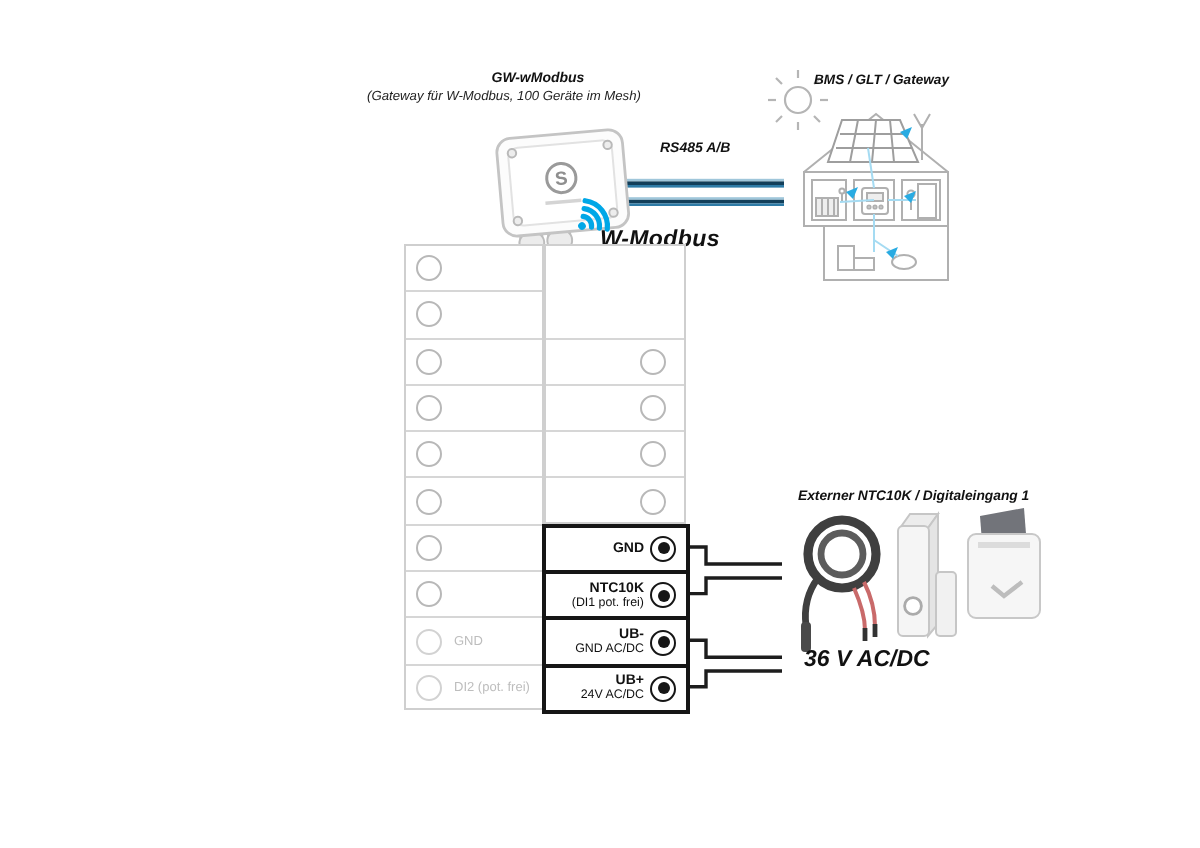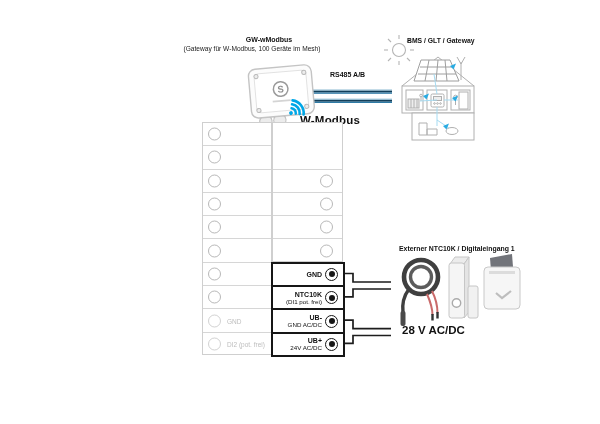--- a/index.html
+++ b/index.html
@@ -1,19 +1,19 @@
 <!DOCTYPE html>
 <html><head>
 <meta charset="utf-8">
 <style>
   html,body{margin:0;padding:0;background:#fff;}
   .stage{position:relative;width:600px;height:424px;background:#fff;overflow:hidden;
          font-family:"Liberation Sans",sans-serif;color:#111;}
   .scene{position:absolute;left:0;top:0;}
-  .lbl{position:absolute;white-space:nowrap;}
+  .lbl{position:absolute;white-space:nowrap;font-style:italic;}
   .device-title{left:179px;top:36px;width:180px;text-align:center;font-size:7px;font-weight:bold;}
   .device-sub{left:152px;top:45px;width:200px;text-align:center;font-size:6.6px;color:#222;}
   .building-lbl{left:407px;top:37px;font-size:6.8px;font-weight:bold;}
   .bus-lbl{left:330px;top:71px;font-size:7px;font-weight:bold;}
   .wmodbus-lbl{left:300px;top:114px;font-size:11.5px;font-weight:bold;letter-spacing:.2px;}
   .ext-heading{left:399px;top:245px;font-size:6.9px;font-weight:bold;}
   .power-lbl{left:402px;top:324px;font-size:11.5px;font-weight:bold;}
   
   .tcol{position:absolute;top:122px;box-sizing:border-box;border:1px solid #cfcfcf;background:#fff;}
   .tcol-left{left:202px;width:70px;height:233px;}
@@ -205,21 +205,21 @@
       <path d="M496,293 l6,5 9,-7" stroke="#bdbdbd" stroke-width="2.2" fill="none"></path>
     </g>
   </svg>
 
   <div class="lbl device-title">GW-wModbus</div>
   <div class="lbl device-sub">(Gateway für W-Modbus, 100 Geräte im Mesh)</div>
   <div class="lbl building-lbl">BMS / GLT / Gateway</div>
   <div class="lbl bus-lbl">RS485 A/B</div>
   <div class="lbl wmodbus-lbl">W-Modbus</div>
   <div class="lbl ext-heading">Externer NTC10K / Digitaleingang 1</div>
-  <div class="lbl power-lbl">28 V AC/DC</div>
+  <div class="lbl power-lbl">36 V AC/DC</div>
 
   <div class="tcol tcol-left">
     <div class="cell">
         <span class="circ left"></span>
       </div>
     <div class="cell">
         <span class="circ left"></span>
       </div>
     <div class="cell">
         <span class="circ left"></span>

